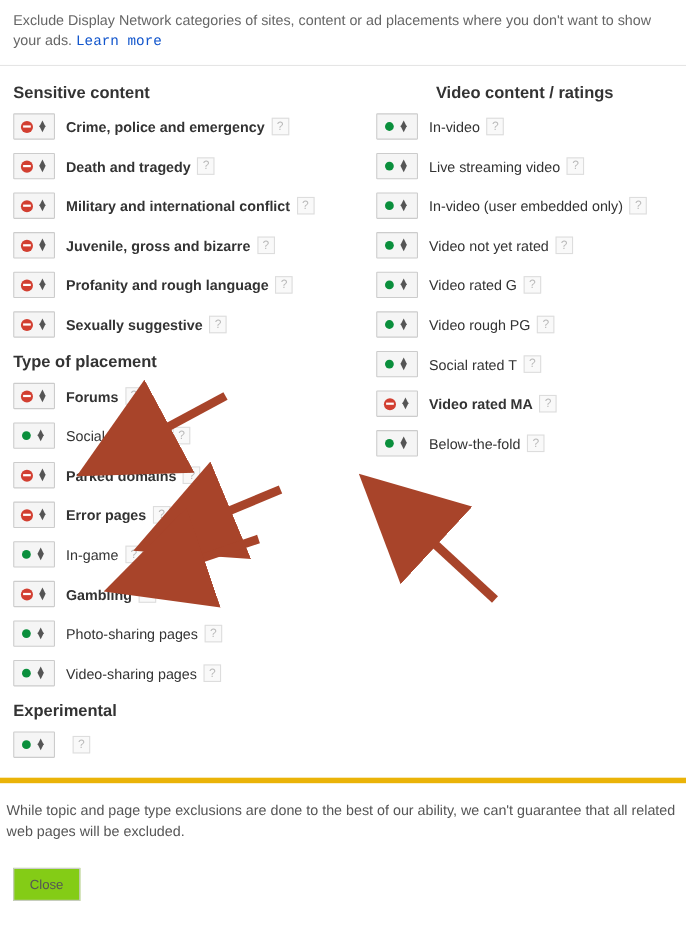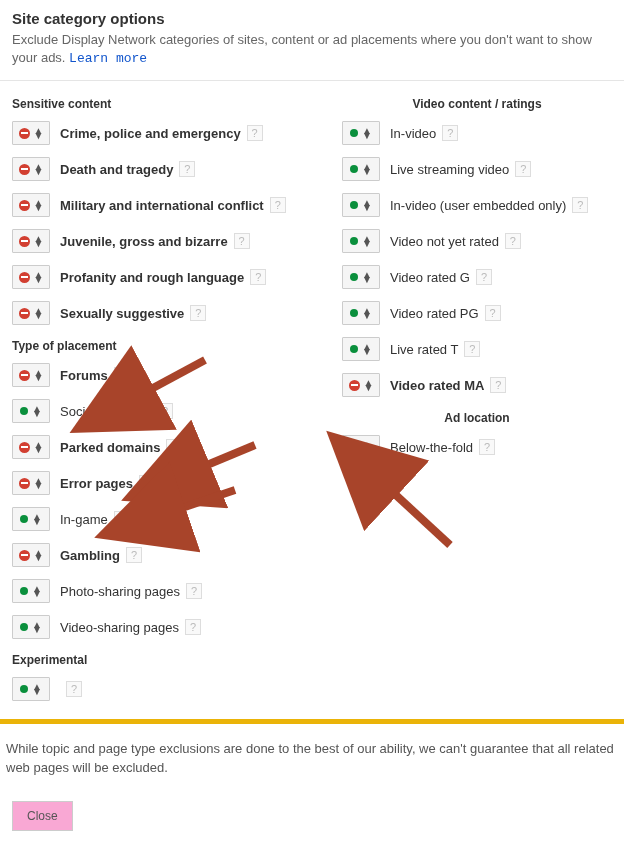--- a/index.html
+++ b/index.html
@@ -36,21 +36,21 @@
   }
   .col-left {
     width: 330px;
   }
   .col-right {
     flex: 1;
     text-align: center;
   }
   .section-head {
     font-weight: bold;
-    font-size: 12px;
+    font-size: 15px;
     margin: 14px 0 10px 0;
     color:#333;
   }
   .section-head.first { margin-top: 6px; }
   .row {
     display: flex;
     align-items: center;
     margin-bottom: 12px;
     height: 24px;
   }
@@ -108,39 +108,38 @@
     border-top:5px solid #eab308;
     padding:16px 6px;
     color:#555;
     line-height:1.4;
     margin-top:6px;
     font-size:13px;
   }
   .close-btn{
     margin:8px 28px 16px 12px;
     border:1px solid #ccc;
-    background:#f9a8d4;
+    background:#84cc16;
     padding:7px 14px;
     font-size:12px;
     color:#555;
     cursor:pointer;
   }
   .annot{
     position:absolute;
     pointer-events:none;
   }
   .wrap{position:relative; width:624px;}
 </style>
 </head>
 <body>
 <div class="wrap">
 
 
 <div class="header">
-  <div class="title">Site category options</div>
   <div class="subtitle">
     <span>Exclude Display Network categories of sites, content or ad placements where you don't want to show your ads. </span><span class="learnmore">Learn more</span>
   </div>
 </div>
 
 <div class="cols">
   <div class="col-left">
     <div class="section-head first">Sensitive content</div>
     <div class="row">
           <div class="toggle">
@@ -307,41 +306,40 @@
             <span class="arrows">▲<br>▼</span>
           </div>
           <span class="label">Video rated G</span>
           <span class="help">?</span>
         </div>
     <div class="row">
           <div class="toggle">
             <span class="dot green"></span>
             <span class="arrows">▲<br>▼</span>
           </div>
-          <span class="label">Video rated PG</span>
-          <span class="help">?</span>
-        </div>
-    <div class="row">
-          <div class="toggle">
-            <span class="dot green"></span>
-            <span class="arrows">▲<br>▼</span>
-          </div>
-          <span class="label">Live rated T</span>
+          <span class="label">Video rough PG</span>
+          <span class="help">?</span>
+        </div>
+    <div class="row">
+          <div class="toggle">
+            <span class="dot green"></span>
+            <span class="arrows">▲<br>▼</span>
+          </div>
+          <span class="label">Social rated T</span>
           <span class="help">?</span>
         </div>
     <div class="row">
           <div class="toggle">
             <span class="dot minus"></span>
             <span class="arrows">▲<br>▼</span>
           </div>
           <span class="label bold">Video rated MA</span>
           <span class="help">?</span>
         </div>
 
-    <div class="section-head">Ad location</div>
     <div class="row">
           <div class="toggle">
             <span class="dot green"></span>
             <span class="arrows">▲<br>▼</span>
           </div>
           <span class="label">Below-the-fold</span>
           <span class="help">?</span>
         </div>
   </div>
 </div>

